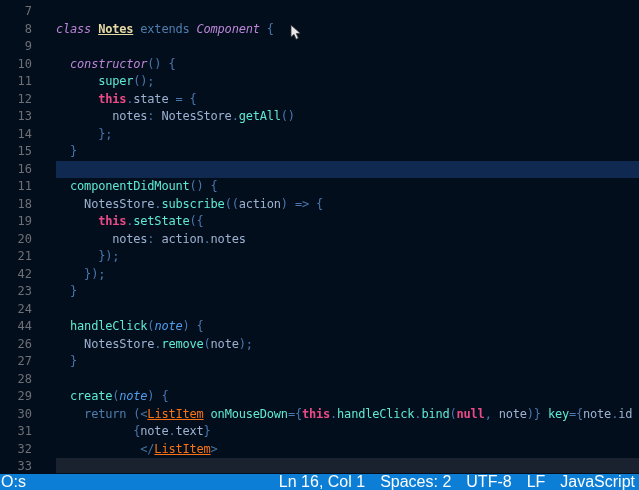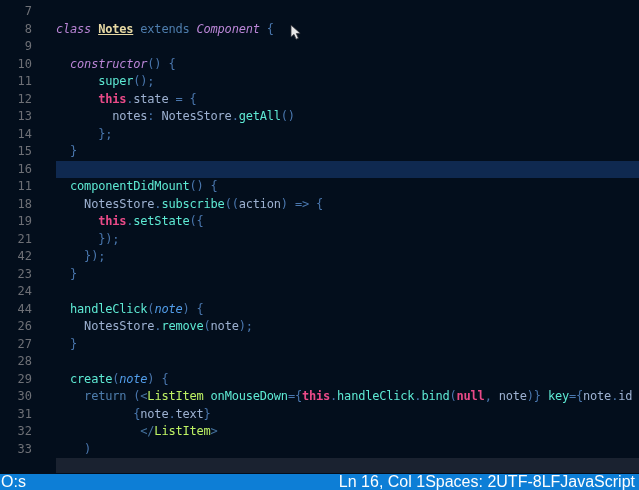--- a/index.html
+++ b/index.html
@@ -18,36 +18,36 @@
   
   .kw    { color:#bb86d7; font-style:italic; }
   .cls   { color:#e6d8a3; font-weight:bold; text-decoration:underline; }
   .kw2   { color:#4e7dad; }
   .pun   { color:#4a77ae; }
   .call  { color:#5eead4; }
   .thiskw{ color:#ea4a88; font-weight:bold; }
   .fn    { color:#5eead4; font-weight:normal; }
   .param { color:#519ce8; font-style:italic; }
   .id    { color:#9db1d1; }
-  .tag   { color:#bef264; }
+  .tag   { color:#f97316;text-decoration:underline; }
   .tagb  { color:#44719c; }
   .ws    { color:#9db1d1; }
 
   
   .hscroll { position:absolute; left:56px; top:458px; width:583px; height:15px; background:#1a2230; }
 
   
   .pointer { position:absolute; left:290px; top:24px; width:12px; height:17px; }
 
   
   .statusbar { position:absolute; left:0; bottom:0; width:639px; height:16px; background:#0d7ed6;
                display:flex; align-items:center; justify-content:space-between;
                font-family:"Liberation Sans", sans-serif; font-size:16px; color:#fdfdfd; }
   .sb-left  { margin-left:1px; white-space:nowrap; }
-  .sb-right { display:flex; gap:0; margin-right:4px; white-space:nowrap; }
+  .sb-right { display:flex; gap:15px; margin-right:4px; white-space:nowrap; }
   .sb-item  { cursor:default; }
 </style>
 </head>
 <body>
 
 <div class="screen">
 
   <div class="editor" id="editor">
       <div class="row"><div class="gutter">7</div><div class="code"></div></div>
       <div class="row"><div class="gutter">8</div><div class="code"><span class="kw">class </span><span class="cls">Notes</span><span class="kw2"> extends </span><span class="kw">Component</span><span class="pun"> {</span></div></div>
@@ -55,20 +55,21 @@
       <div class="row"><div class="gutter">10</div><div class="code"><span class="ws">  </span><span class="kw">constructor</span><span class="pun">() {</span></div></div>
       <div class="row"><div class="gutter">11</div><div class="code"><span class="ws">      </span><span class="call">super</span><span class="pun">();</span></div></div>
       <div class="row"><div class="gutter">12</div><div class="code"><span class="ws">      </span><span class="thiskw">this</span><span class="pun">.</span><span class="id">state</span><span class="pun"> = {</span></div></div>
       <div class="row"><div class="gutter">13</div><div class="code"><span class="ws">        </span><span class="id">notes</span><span class="pun">: </span><span class="id">NotesStore</span><span class="pun">.</span><span class="call">getAll</span><span class="pun">()</span></div></div>
       <div class="row"><div class="gutter">14</div><div class="code"><span class="ws">      </span><span class="pun">};</span></div></div>
       <div class="row"><div class="gutter">15</div><div class="code"><span class="ws">  </span><span class="pun">}</span></div></div>
       <div class="row"><div class="hl"></div><div class="gutter">16</div><div class="code"></div></div>
       <div class="row"><div class="gutter">11</div><div class="code"><span class="ws">  </span><span class="fn">componentDidMount</span><span class="pun">() {</span></div></div>
       <div class="row"><div class="gutter">18</div><div class="code"><span class="ws">    </span><span class="id">NotesStore</span><span class="pun">.</span><span class="call">subscribe</span><span class="pun">((</span><span class="id">action</span><span class="pun">) =&gt; {</span></div></div>
       <div class="row"><div class="gutter">19</div><div class="code"><span class="ws">      </span><span class="thiskw">this</span><span class="pun">.</span><span class="call">setState</span><span class="pun">({</span></div></div>
+      <div class="row"><div class="gutter">20</div><div class="code"><span class="ws">        </span><span class="id">notes</span><span class="pun">: </span><span class="id">action</span><span class="pun">.</span><span class="id">notes</span></div></div>
       <div class="row"><div class="gutter">21</div><div class="code"><span class="ws">      </span><span class="pun">});</span></div></div>
       <div class="row"><div class="gutter">42</div><div class="code"><span class="ws">    </span><span class="pun">});</span></div></div>
       <div class="row"><div class="gutter">23</div><div class="code"><span class="ws">  </span><span class="pun">}</span></div></div>
       <div class="row"><div class="gutter">24</div><div class="code"></div></div>
       <div class="row"><div class="gutter">44</div><div class="code"><span class="ws">  </span><span class="fn">handleClick</span><span class="pun">(</span><span class="param">note</span><span class="pun">) {</span></div></div>
       <div class="row"><div class="gutter">26</div><div class="code"><span class="ws">    </span><span class="id">NotesStore</span><span class="pun">.</span><span class="call">remove</span><span class="pun">(</span><span class="id">note</span><span class="pun">);</span></div></div>
       <div class="row"><div class="gutter">27</div><div class="code"><span class="ws">  </span><span class="pun">}</span></div></div>
       <div class="row"><div class="gutter">28</div><div class="code"></div></div>
       <div class="row"><div class="gutter">29</div><div class="code"><span class="ws">  </span><span class="fn">create</span><span class="pun">(</span><span class="param">note</span><span class="pun">) {</span></div></div>
       <div class="row"><div class="gutter">30</div><div class="code"><span class="ws">    </span><span class="kw2">return</span><span class="pun"> (</span><span class="tagb">&lt;</span><span class="tag">ListItem</span><span class="ws"> </span><span class="fn">onMouseDown</span><span class="pun">={</span><span class="thiskw">this</span><span class="pun">.</span><span class="call">handleClick</span><span class="pun">.</span><span class="call">bind</span><span class="pun">(</span><span class="thiskw">null</span><span class="pun">, </span><span class="id">note</span><span class="pun">)} </span><span class="fn">key</span><span class="pun">={</span><span class="id">note</span><span class="pun">.</span><span class="id">id</span></div></div>

